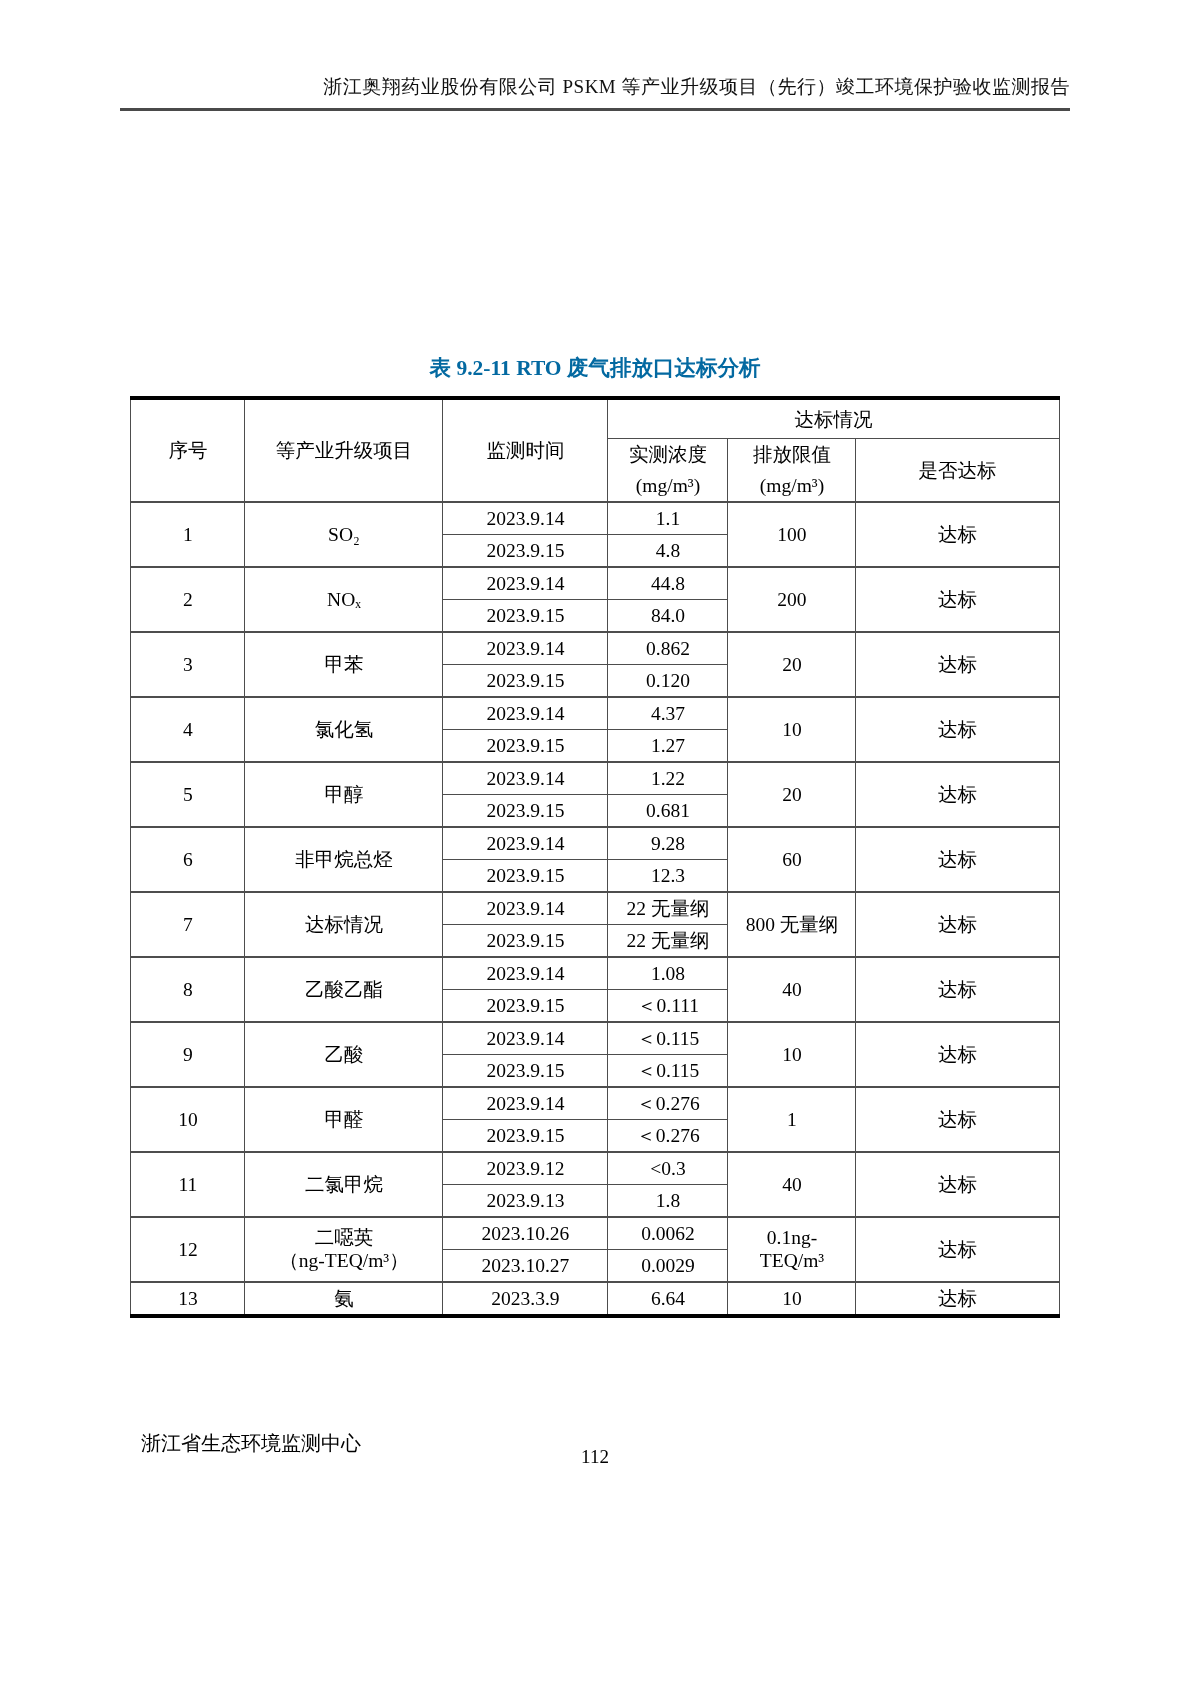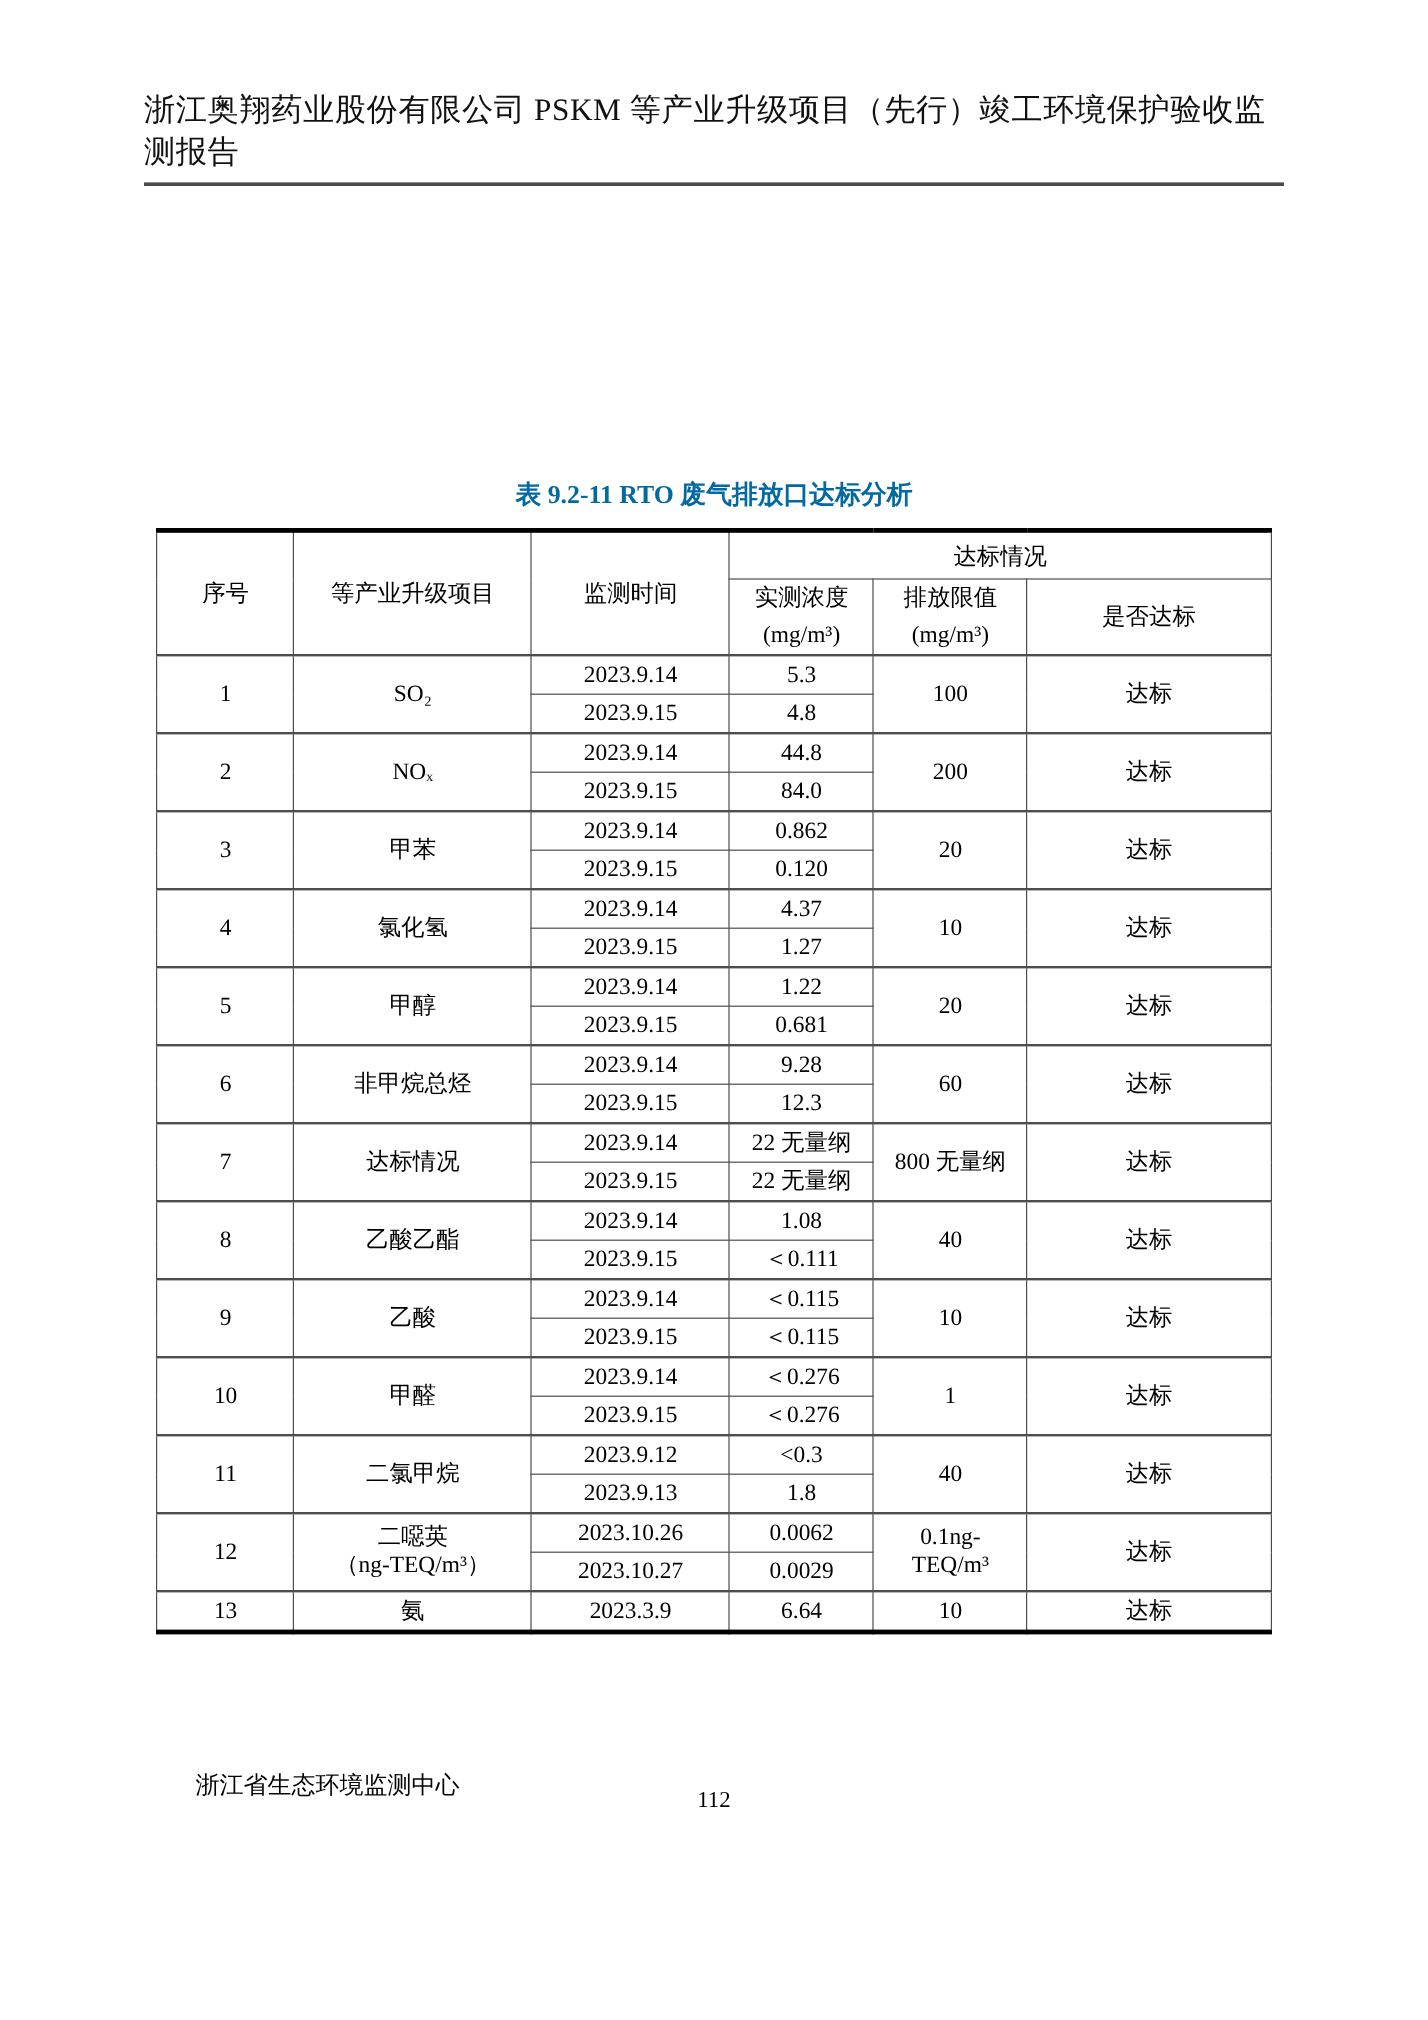--- a/index.html
+++ b/index.html
@@ -17,22 +17,22 @@
   }
   .page {
     width: 1190px;
     height: 1683px;
     box-sizing: border-box;
     padding-top: 74px;
   }
   .doc-header {
     width: 950px;
     margin: 0 auto;
-    text-align: left;
-    font-size: 26px;
+    text-align: right;
+    font-size: 19px;
     letter-spacing: 0.5px;
     color: #111;
   }
   .doc-header-rule {
     width: 950px;
     margin: 8px auto 0 auto;
     height: 3px;
     background: #4a4a4a;
   }
   .intro {
@@ -82,21 +82,21 @@
   .pre { white-space: pre-line; }
   .doc-footer {
     width: 928px;
     margin: 112px auto 0 auto;
     position: relative;
     font-size: 20px;
     height: 28px;
   }
   .footer-org {
     position: absolute;
-    left: 32px;
+    left: 10px;
     top: 0;
   }
   .footer-page {
     position: absolute;
     left: 0;
     width: 100%;
     text-align: center;
     top: 16px;
     font-size: 19px;
   }
@@ -135,21 +135,21 @@
 (mg/m³)</th>
         <th>是否达标</th>
       </tr>
     </thead>
 
     <tbody class="group">
       <tr>
         <td rowspan="2">1</td>
         <td rowspan="2">SO₂</td>
         <td>2023.9.14</td>
-        <td>5.3</td>
+        <td>1.1</td>
         <td rowspan="2">100</td>
         <td rowspan="2">达标</td>
       </tr>
       <tr>
         <td>2023.9.15</td>
         <td>4.8</td>
       </tr>
     </tbody>
 
     <tbody class="group">

